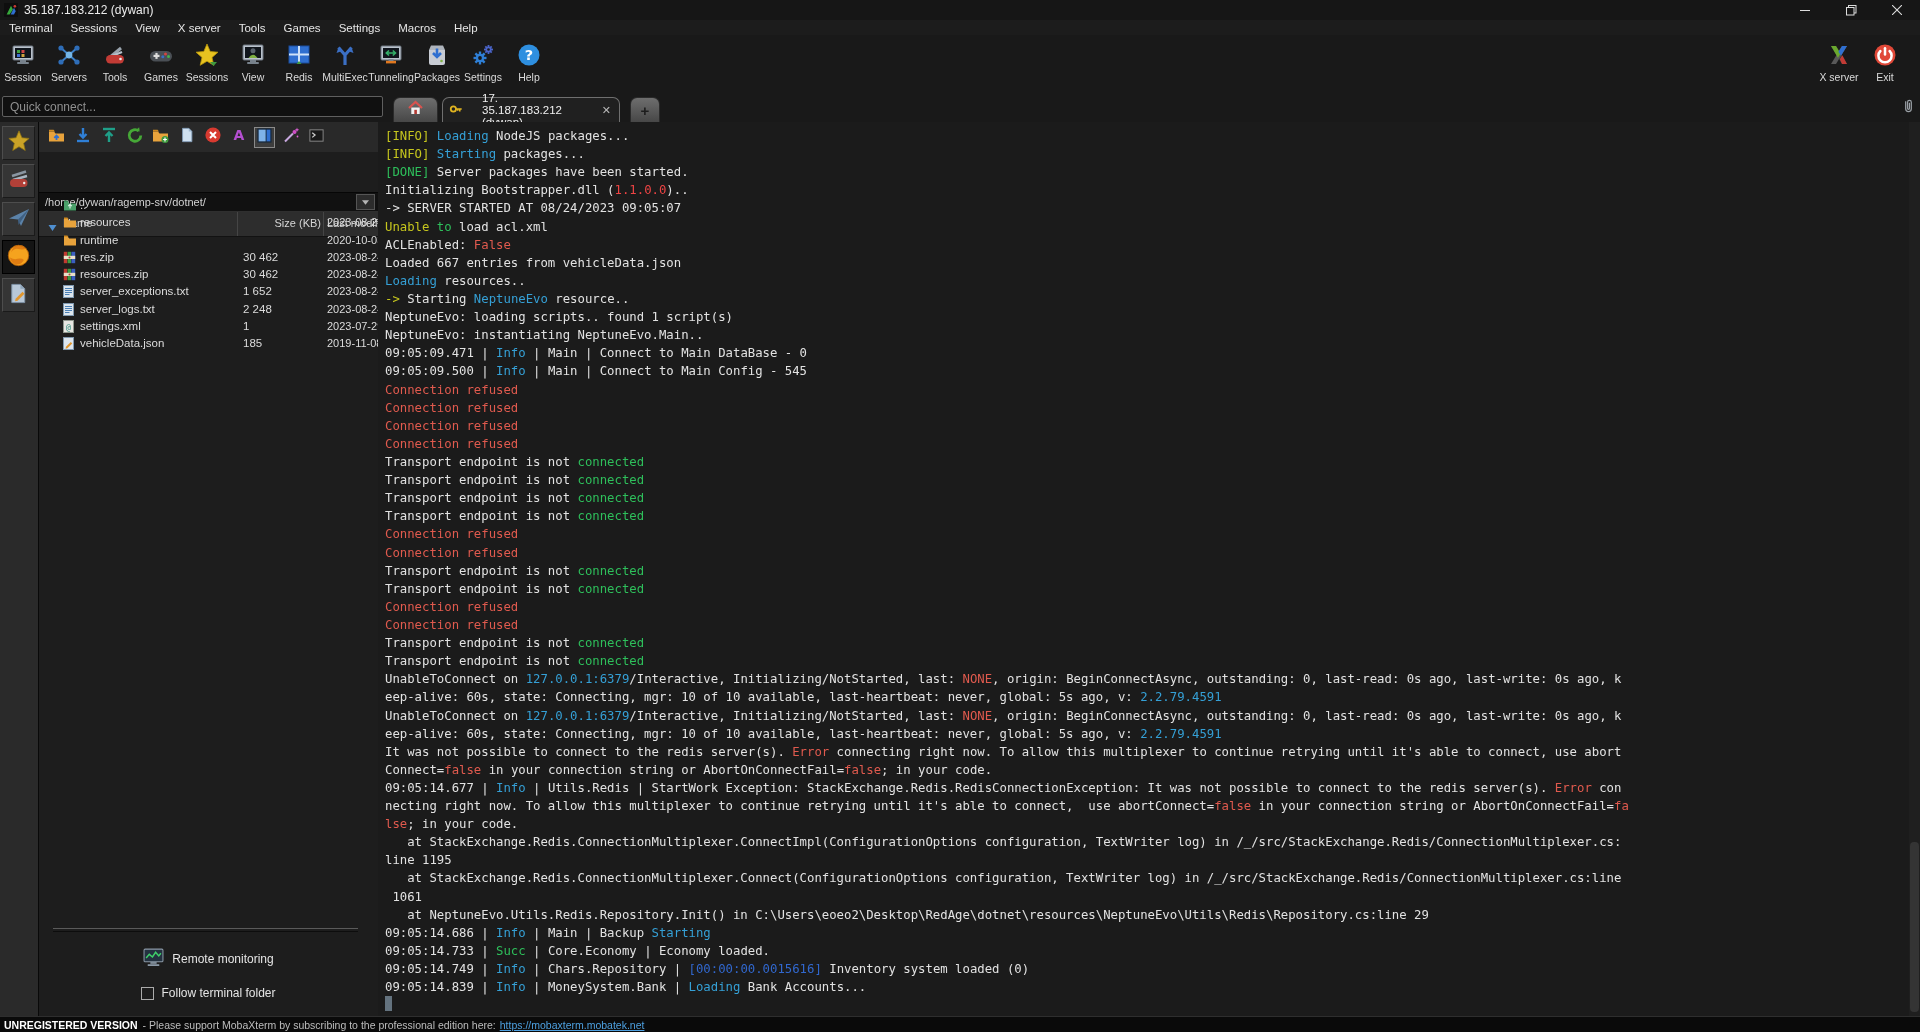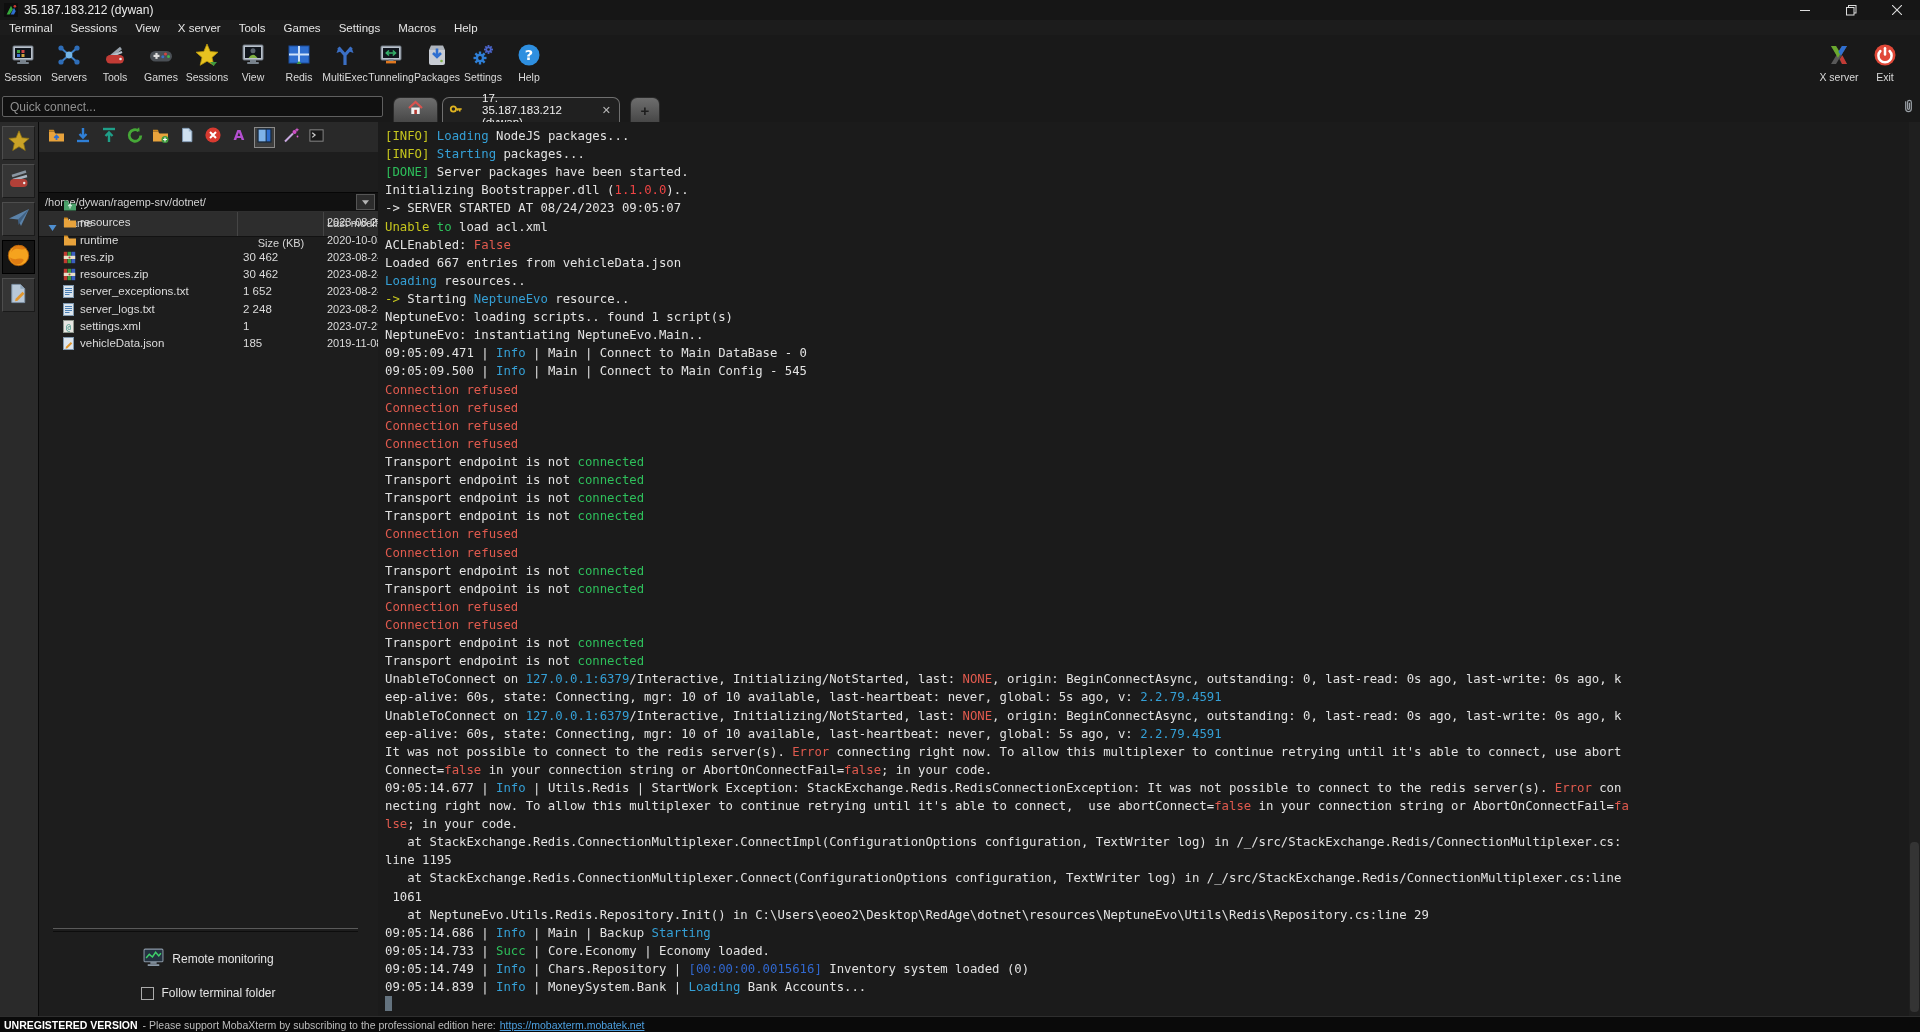--- a/index.html
+++ b/index.html
@@ -41,21 +41,21 @@
   .filepanel{position:absolute;left:38px;top:122px;width:340px;height:894px;background:#1d1d1d;border-left:1px solid #090909;box-sizing:border-box;}
   .ftoolbar{height:30px;background:#292929;display:flex;align-items:center;gap:5px;padding-left:7px;}
   .ft-btn{width:21px;height:21px;display:flex;align-items:center;justify-content:center;box-sizing:border-box;}
   .ft-btn.selected{border:1px solid #8a8a8a;background:#3d3d3d;}
   .pathbar{height:18px;background:#111;border-top:1px solid #060606;border-bottom:1px solid #2f2f2f;display:flex;align-items:center;
            font-size:11px;color:#d2d2d2;padding:0 3px 0 6px;margin-top:40px;}
   .chevbox{margin-left:auto;width:17px;height:14px;border:1px solid #555;background:#2c2c2c;display:flex;align-items:center;justify-content:center;}
   .fheader{position:relative;height:24px;background:#2d2d2d;border-bottom:1px solid #121212;font-size:11px;color:#d6d6d6;}
   .fh-name{position:absolute;left:24px;top:5px;}
   .fh-sort{position:absolute;left:9px;top:9px;}
-  .fh-size{position:absolute;left:202px;top:5px;width:80px;text-align:center;margin-top:20px;}
+  .fh-size{position:absolute;left:202px;top:5px;width:80px;text-align:right;}
   .fh-mod{position:absolute;left:288px;top:5px;white-space:nowrap;}
   .fh-sep1,.fh-sep2{position:absolute;top:0;width:1px;height:24px;background:#454545;}
   .fh-sep1{left:198px}.fh-sep2{left:284px}
   .frows{position:absolute;left:0;top:75px;right:0;}
   .frow{position:relative;height:17.3px;font-size:11.5px;color:#dcdcdc;}
   .frow .fico{position:absolute;left:24px;top:2px;}
   .frow .fname{position:absolute;left:41px;top:2px;white-space:nowrap;}
   .frow .fsize{position:absolute;left:204px;top:2px;white-space:nowrap;}
   .frow .fmod{position:absolute;left:288px;top:2px;white-space:nowrap;font-size:11px;}
   .sdivider{position:absolute;left:14px;right:20px;bottom:84px;height:2px;border-top:1px solid #5a5a5a;border-bottom:1px solid #0d0d0d;}

